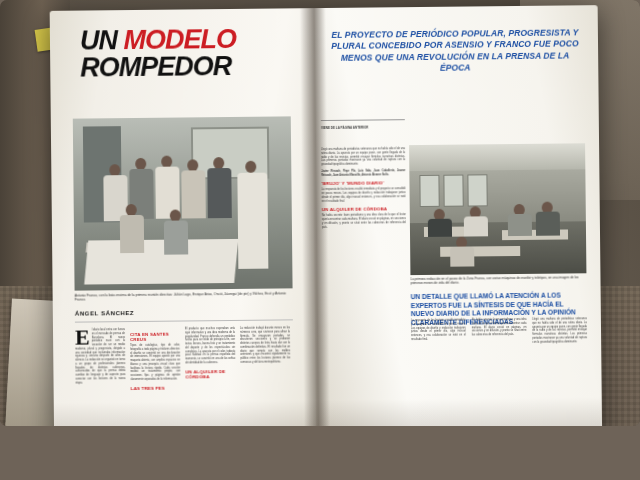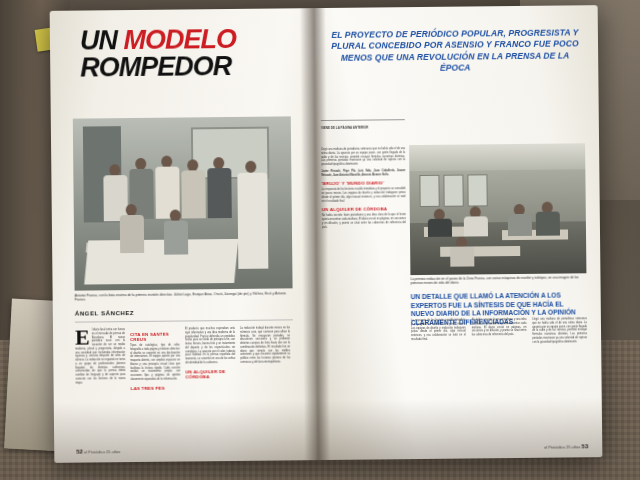--- a/index.html
+++ b/index.html
@@ -1,21 +1,21 @@
 <!DOCTYPE html>
 <html><head>
 <meta charset="utf-8">
 <style>
   html,body{margin:0;padding:0;}
   body{
     width:640px;height:480px;overflow:hidden;
     font-family:"Liberation Sans",sans-serif;
     background:#6e6358;
   }
-  .scene{position:relative;width:640px;height:480px;overflow:hidden;}
+  .scene{position:relative;width:640px;height:426px;overflow:hidden;border-radius:7px;}
 
   
   .bg{
     position:absolute;inset:0;
     background:
       radial-gradient(ellipse at 20% 85%, #8a7f6f 0%, #6b6154 45%, #4e463c 100%);
   }
   .bg-fabric{
     position:absolute;left:0;bottom:0;width:640px;height:140px;
     background:

